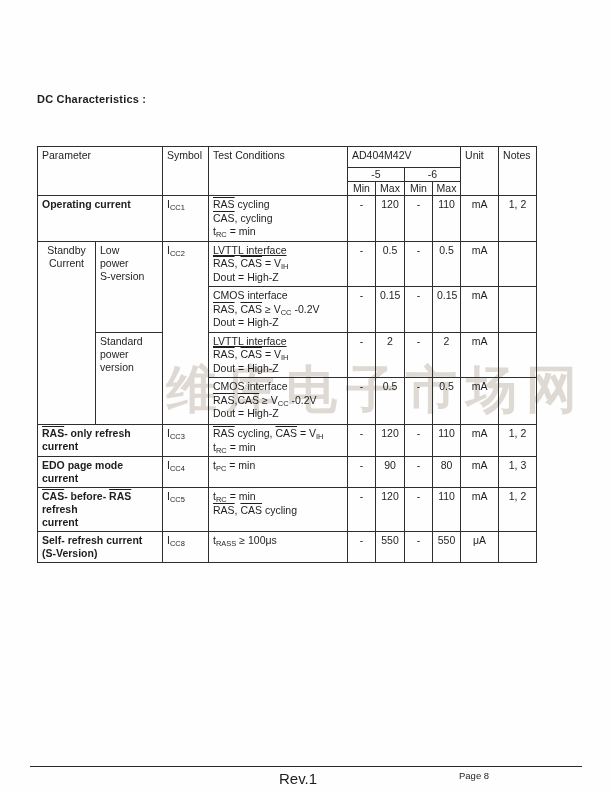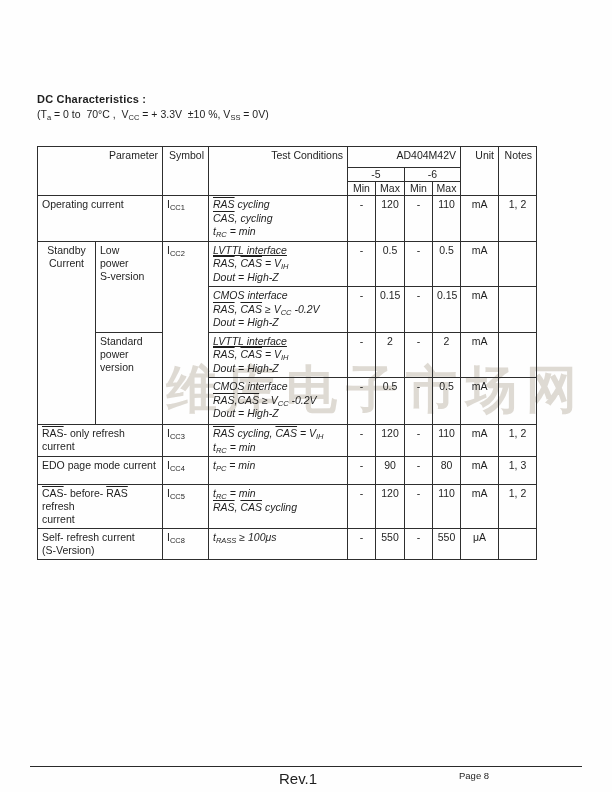--- a/index.html
+++ b/index.html
@@ -34,51 +34,50 @@
   }
   table.dc td{
     border:1px solid #2e2e2e;
     padding:2px 4px;
     vertical-align:top;
     line-height:13px;
     background:transparent;
     overflow:hidden;
   }
   td.c{text-align:center;}
-  td.hdr{text-align:right;padding-top:4px;}
+  td.hdr{text-align:left;padding-top:4px;}
   tr.h1{height:21px;}
   tr.h2{height:14px;}
   tr.h3{height:14px;}
   tr.h2 td, tr.h3 td{padding:0 2px;line-height:13px;}
   tr.r0{height:41px;} tr.r1{height:42px;} tr.r2{height:44px;}
   tr.r3{height:43px;} tr.r4{height:47px;} tr.r5{height:31px;}
   tr.r6{height:28px;} tr.r7{height:30px;} tr.r8{height:29px;}
   td.group{text-align:center;vertical-align:middle;white-space:pre-line;}
   td.subparam{white-space:pre-line;padding-top:3px;}
-  td.param{white-space:pre-line;padding-top:3px;}
+  td.param{white-space:pre-line;padding-top:3px;font-weight:bold;}
   td.sym{padding-top:3px;}
-  td.cond div{line-height:13.5px;font-style:italic;}
+  td.cond div{line-height:13.5px;}
   td.val{text-align:center;padding-top:3px;}
   .ov{text-decoration:overline;}
   .ul{text-decoration:underline;text-align:right;}
   sub{font-size:7.5px;line-height:0;vertical-align:-2px;letter-spacing:0;}
   .footer-line{
     position:absolute;left:30px;width:552px;top:766px;
     border-top:1.5px solid #2a2a2a;height:0;
   }
   .footer-rev{position:absolute;left:279px;top:770px;font-size:15px;}
   .footer-page{position:absolute;left:459px;top:770px;font-size:9.5px;}
 </style>
 </head>
 <body>
 
 <div class="page">
 
   <div class="title">DC Characteristics :</div>
-  <div class="conditions">(T<sub>a</sub> = 0 to  70°C ,  V<sub>CC</sub> = + 3.3V  ±10 %, V<sub>SS</sub> = 0V)</div>
 
   <div class="watermark">维库电子市场网</div>
 
   <table class="dc">
     <colgroup>
       <col style="width:58px">
         <col style="width:67px">
         <col style="width:46px">
       <col style="width:139px">
         <col style="width:28px">

